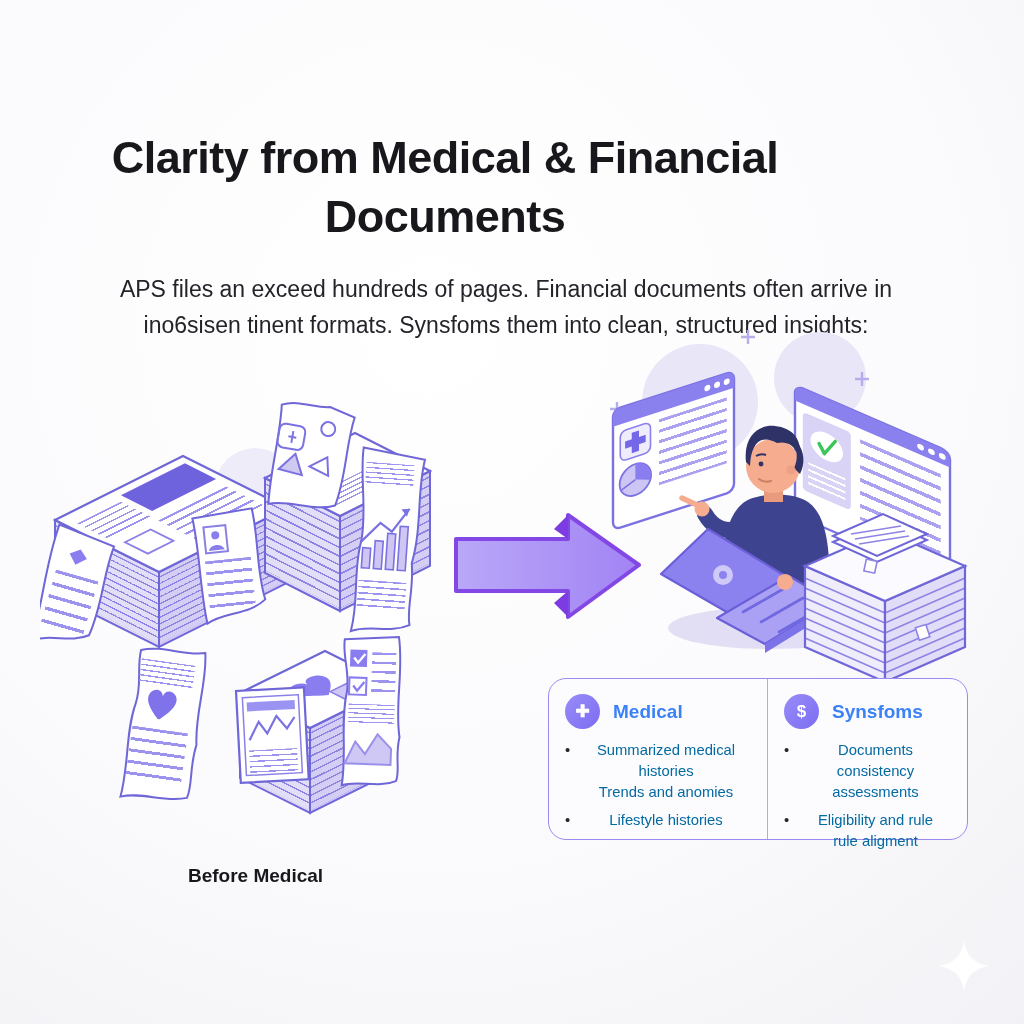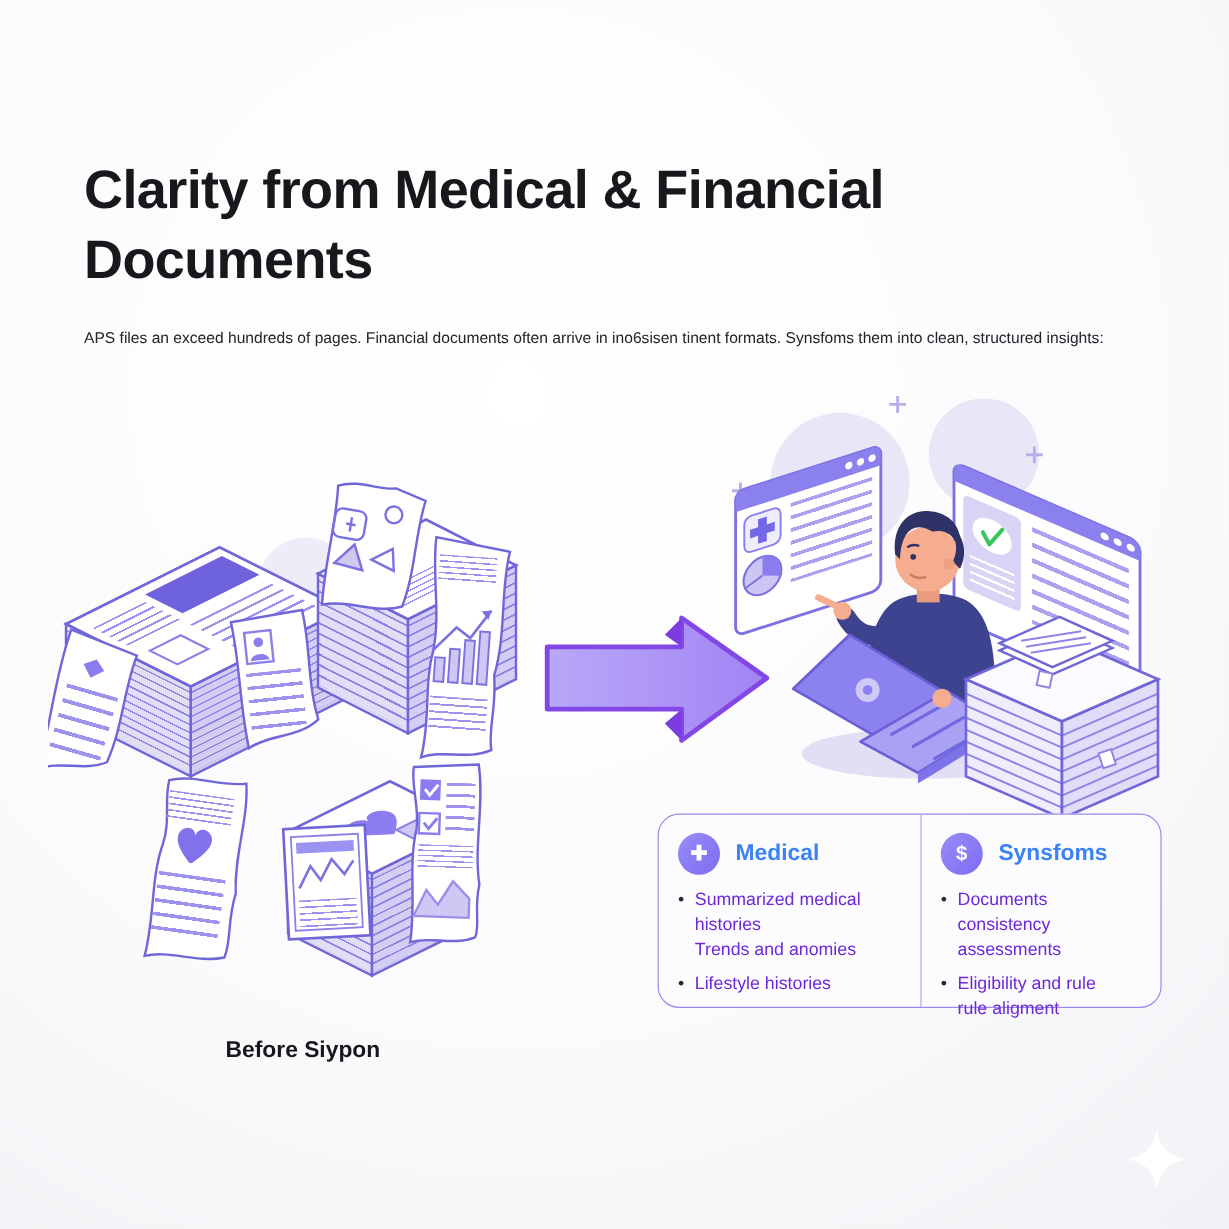--- a/index.html
+++ b/index.html
@@ -4,29 +4,30 @@
 <style>
   html,body{margin:0;padding:0;}
   body{
     width:1024px;height:1024px;overflow:hidden;
     font-family:"Liberation Sans", sans-serif;
     background:#f4f4f7;
   }
   .canvas{
     position:relative;width:1024px;height:1024px;
     background:radial-gradient(circle at 42% 32%, #ffffff 0%, #fbfbfd 55%, #f2f2f6 100%);
+    text-align:center;
   }
   .title{
     position:absolute;left:70px;top:128px;width:750px;
     font-size:45px;line-height:1.32;font-weight:700;color:#17171c;
     letter-spacing:-0.5px;margin:0;
   }
   .subtitle{
     position:absolute;left:70px;top:272px;width:872px;
-    font-size:13px;line-height:1.55;color:#232329;margin:0;
+    font-size:23px;line-height:1.55;color:#232329;margin:0;
   }
   .illo{position:absolute;}
   .left-illo{left:40px;top:393px;width:410px;height:440px;}
   .arrow-wrap{left:450px;top:505px;width:195px;height:120px;}
   .right-illo{left:565px;top:330px;width:430px;height:348px;}
   .cards{
     position:absolute;left:548px;top:678px;width:420px;height:162px;
     background:#fcfcff;border:1.6px solid #998af0;border-radius:18px;
     display:flex;box-sizing:border-box;
   }
@@ -36,21 +37,21 @@
   .icon-circle{
     width:35px;height:35px;border-radius:50%;
     background:linear-gradient(135deg,#998df8 0%,#7b6cf2 100%);
     color:#ffffff;display:flex;align-items:center;justify-content:center;
     font-size:17px;font-weight:700;flex:0 0 35px;
   }
   .card-title{font-size:19px;font-weight:700;color:#3b82f6;margin:0;}
   .card ul{list-style:none;margin:0;padding:0;}
   .card li{
     position:relative;padding-left:14px;margin-bottom:7px;
-    font-size:14.8px;line-height:1.42;color:#6d28d9;white-space:pre-line;
+    font-size:14.8px;line-height:1.42;color:#0369a1;white-space:pre-line;
   }
   .card li::before{content:"•";position:absolute;left:0;top:0;color:#28282e;}
   .caption{
     position:absolute;left:188px;top:865px;
     font-size:19px;font-weight:700;color:#17171c;
   }
   .corner-sparkle{position:absolute;left:936px;top:938px;width:56px;height:56px;}
   svg{display:block;width:100%;height:100%;}
 </style>
 </head>
@@ -358,21 +359,21 @@
       </div>
       <ul>
         <li>Documents consistency
 assessments</li>
         <li>Eligibility and rule
 rule aligment</li>
       </ul>
     </div>
   </div>
 
-  <div class="caption">Before Siypon</div>
+  <div class="caption">Before Medical</div>
 
   <div class="corner-sparkle">
     <svg viewBox="0 0 56 56">
       <path d="M28,2 C30,18 38,26 54,28 C38,30 30,38 28,54 C26,38 18,30 2,28 C18,26 26,18 28,2 Z" fill="#ffffff"></path>
     </svg>
   </div>
 
 </div>
 
 </body></html>

